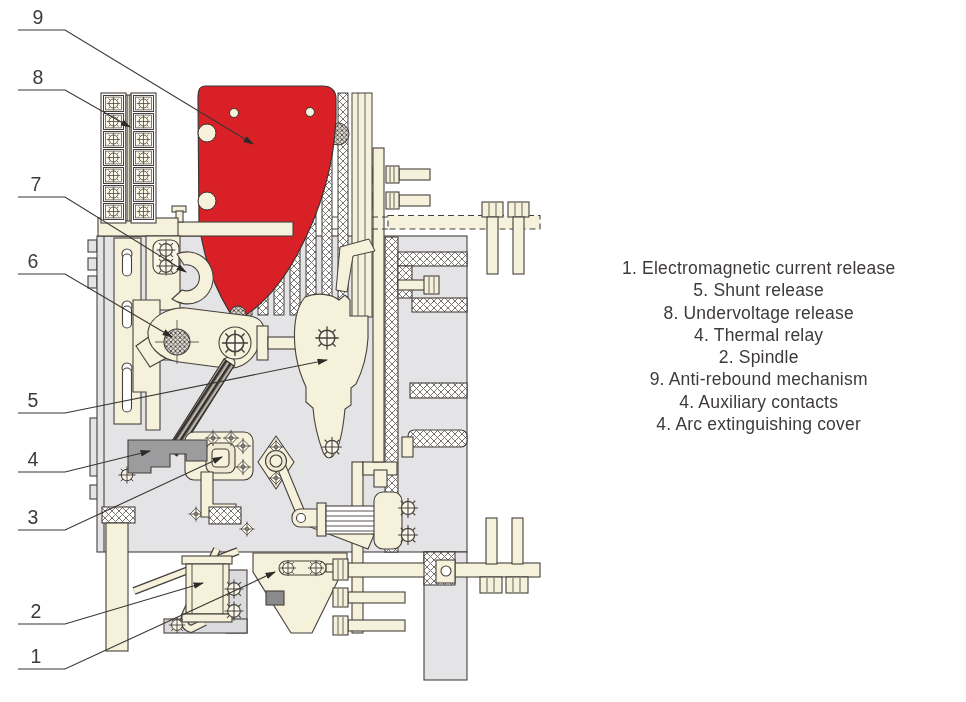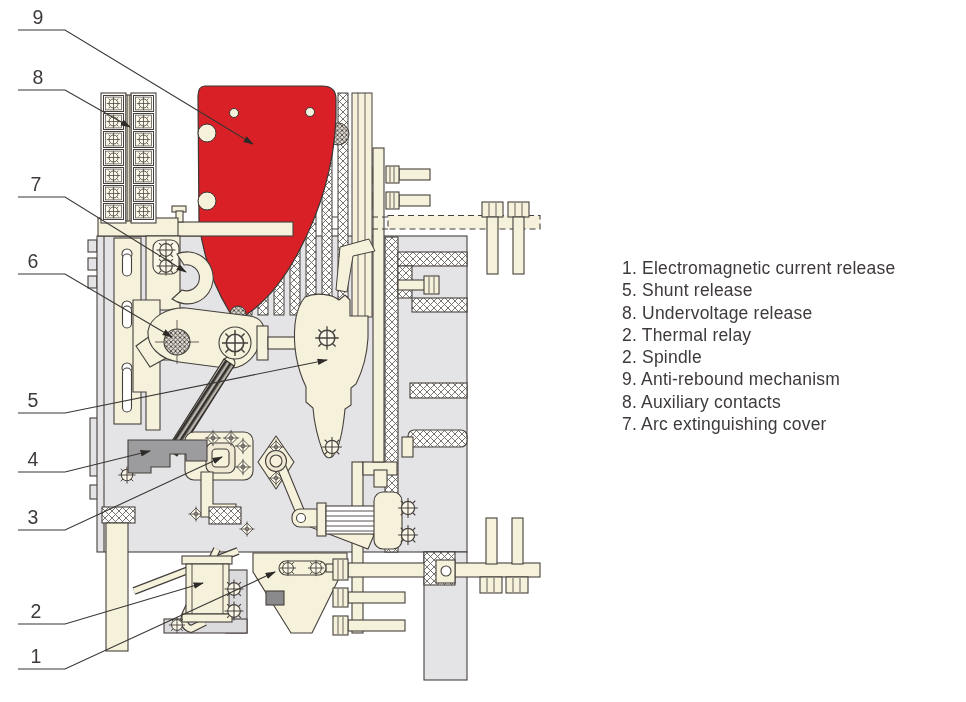--- a/index.html
+++ b/index.html
@@ -1,21 +1,21 @@
 <!DOCTYPE html>
 <html><head>
 <meta charset="utf-8">
 <style>
   html,body{margin:0;padding:0;background:#fff;}
   #stage{position:relative;width:966px;height:702px;background:#fff;overflow:hidden;
          font-family:"Liberation Sans", sans-serif;}
   #diagram{position:absolute;left:0;top:0;}
   .legend{position:absolute;left:622px;top:257px;color:#3e3a39;font-size:17.5px;
           line-height:22.3px;letter-spacing:.2px;white-space:nowrap;}
-  .legend div{height:22.3px;}
+  .legend div{height:22.3px;text-align:center;}
   svg text.co{font-family:"Liberation Sans",sans-serif;font-size:19.5px;fill:#3e3a39;}
 </style>
 </head>
 <body>
 
 <div id="stage">
 
 <svg id="diagram" width="966" height="702" viewBox="0 0 966 702">
   <defs>
     <pattern id="xh" width="7" height="7" patternUnits="userSpaceOnUse">
@@ -290,20 +290,20 @@
     <text class="co" x="33" y="524">3</text>
     <text class="co" x="36" y="618">2</text>
     <text class="co" x="36" y="663">1</text>
   </g>
 </svg>
 
 <div class="legend">
   <div>1. Electromagnetic current release</div>
   <div>5. Shunt release</div>
   <div>8. Undervoltage release</div>
-  <div>2. Thermal relay</div>
+  <div>4. Thermal relay</div>
   <div>2. Spindle</div>
   <div>9. Anti-rebound mechanism</div>
-  <div>8. Auxiliary contacts</div>
-  <div>7. Arc extinguishing cover</div>
+  <div>4. Auxiliary contacts</div>
+  <div>4. Arc extinguishing cover</div>
 </div>
 
 </div>
 
 </body></html>

